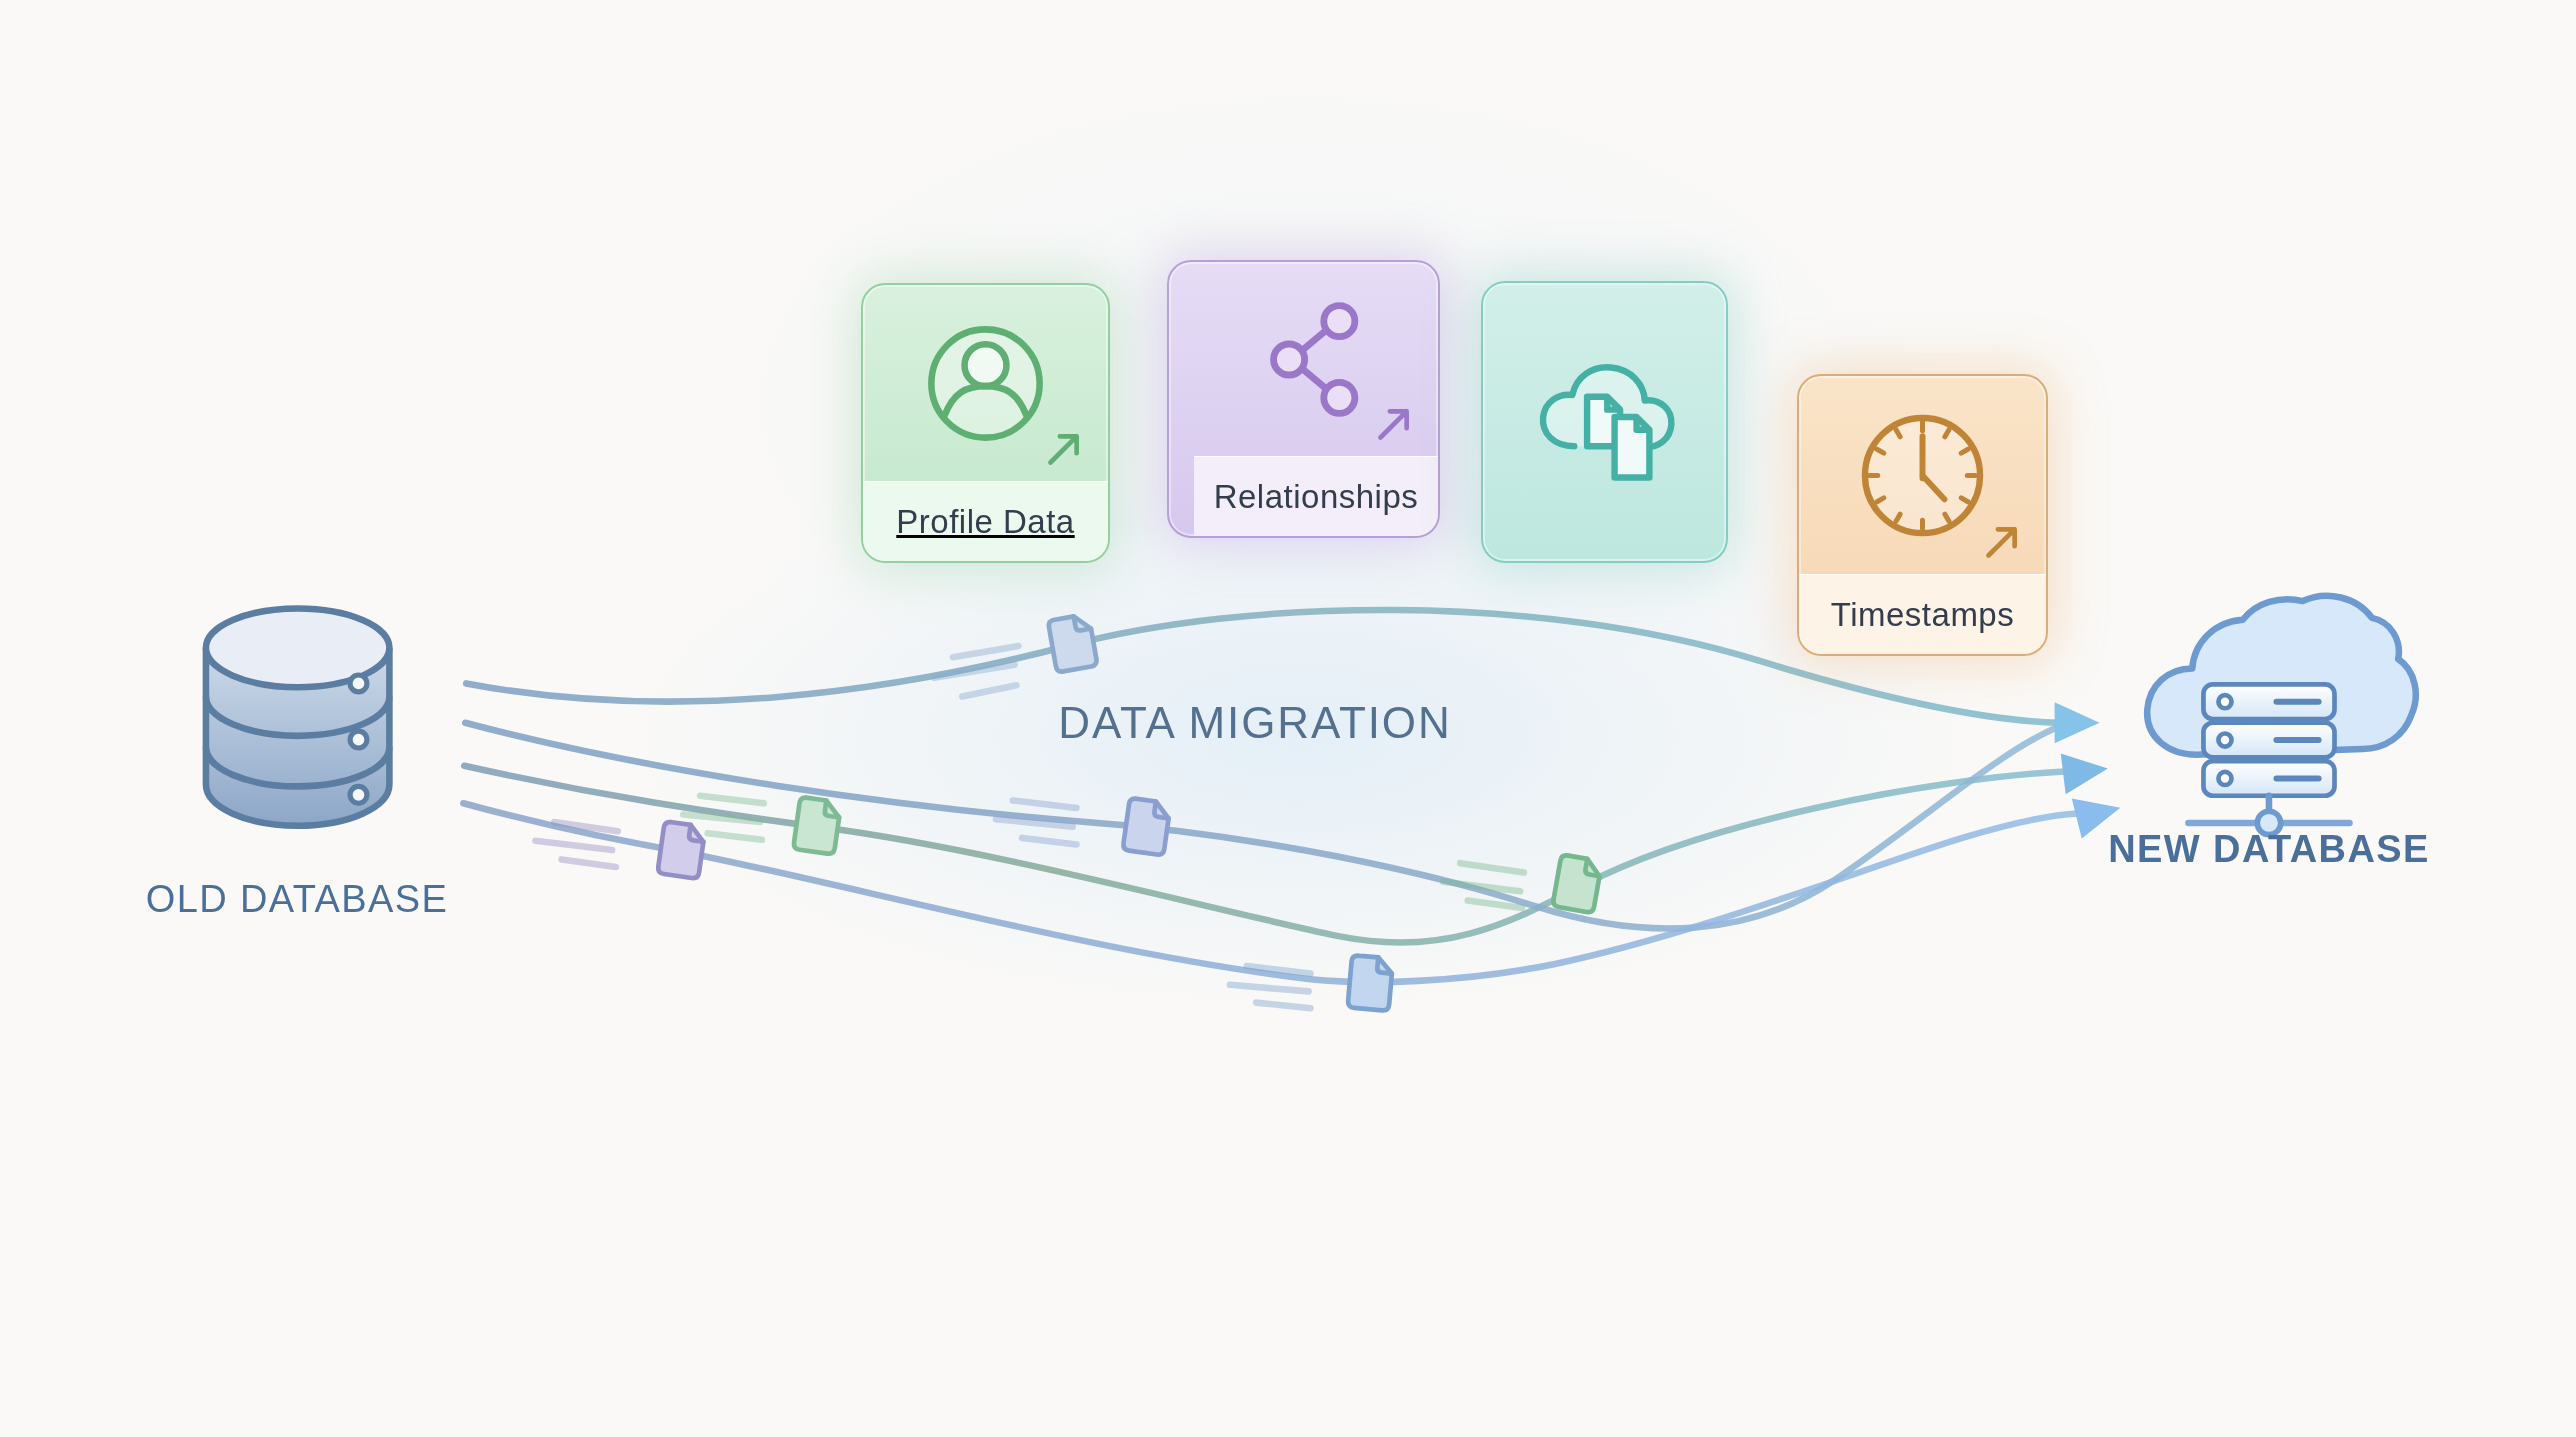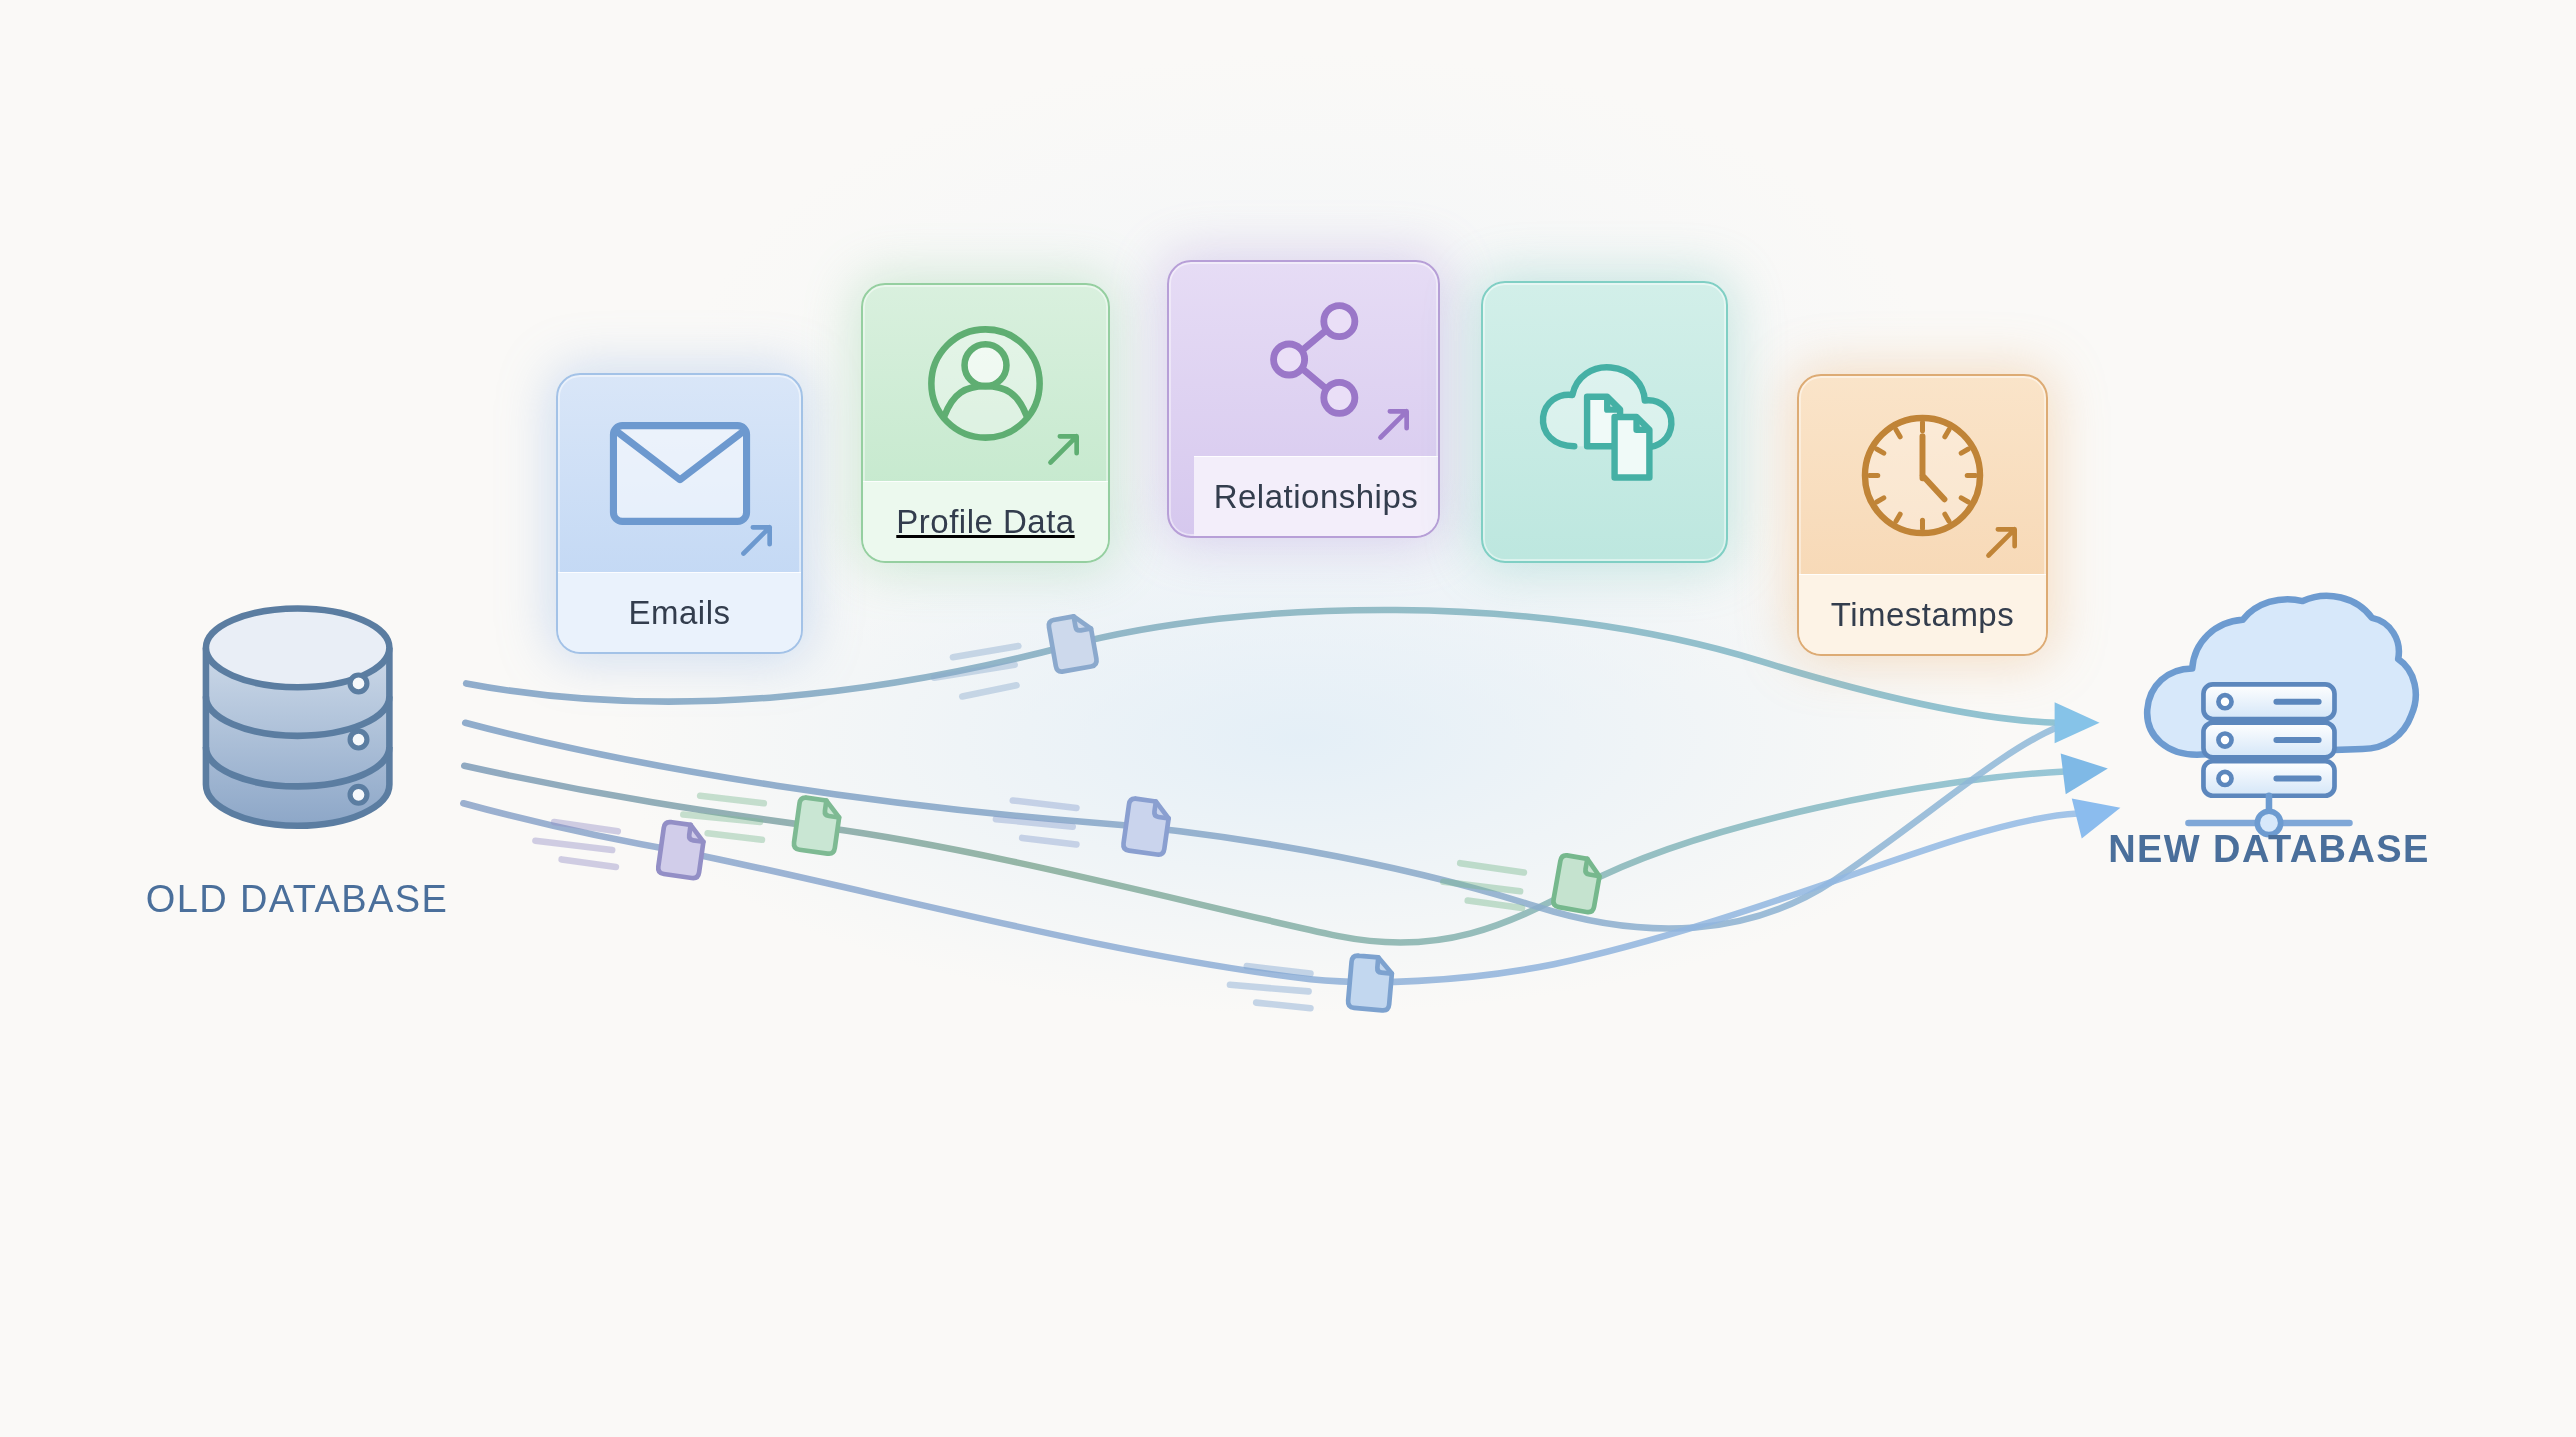--- a/index.html
+++ b/index.html
@@ -164,34 +164,20 @@
         <path d="M 2432 749.5 H 2477 M 2432 790.5 H 2477 M 2432 831.5 H 2477" stroke-width="6.5" stroke-linecap="round" fill="none"></path>
       </g>
       <g stroke="#6d9bd0" stroke-width="7" stroke-linecap="round">
         <path d="M 2424 850 V 867" fill="none"></path>
         <path d="M 2338 879 H 2510" fill="none" stroke="#7fa7d7"></path>
         <circle cx="2424" cy="879" r="12.5" fill="#d7e8fa" stroke-width="6"></circle>
       </g>
     </g>
   </svg>
 
-  <div class="card emails">
-    <div class="card-body">
-      <svg width="142" height="105" viewBox="0 0 160 118">
-        <rect x="5" y="5" width="150" height="108" rx="10" fill="rgba(255,255,255,0.55)" stroke="#6d99cf" stroke-width="8"></rect>
-        <path d="M12 14 L80 66 L148 14" fill="none" stroke="#6d99cf" stroke-width="8" stroke-linejoin="round" stroke-linecap="round"></path>
-      </svg>
-      <svg class="expand-arrow" width="43" height="43" viewBox="0 0 46 46">
-        <path d="M8 38 L36 10 M18 10 H36 V28" fill="none" stroke="#6d99cf" stroke-width="5" stroke-linecap="round" stroke-linejoin="round"></path>
-      </svg>
-    </div>
-    <div class="card-footer">
-      <span>Emails</span>
-    </div>
-  </div>
 
   <div class="card profile">
     <div class="card-body">
       <svg width="131" height="131" viewBox="0 0 150 150">
         <circle cx="75" cy="75" r="62" fill="rgba(255,255,255,0.35)" stroke="#5fae72" stroke-width="7.5"></circle>
         <circle cx="75" cy="54" r="24" fill="rgba(255,255,255,0.5)" stroke="#5fae72" stroke-width="7.5"></circle>
         <path d="M 28 112 C 38 86 52 78 75 78 C 98 78 112 86 122 112" fill="none" stroke="#5fae72" stroke-width="7.5" stroke-linecap="round"></path>
       </svg>
       <svg class="expand-arrow" width="43" height="43" viewBox="0 0 46 46">
         <path d="M8 38 L36 10 M18 10 H36 V28" fill="none" stroke="#5fae72" stroke-width="5" stroke-linecap="round" stroke-linejoin="round"></path>
@@ -255,17 +241,18 @@
       </svg>
       <svg class="expand-arrow" width="43" height="43" viewBox="0 0 46 46">
         <path d="M8 38 L36 10 M18 10 H36 V28" fill="none" stroke="#c08437" stroke-width="5" stroke-linecap="round" stroke-linejoin="round"></path>
       </svg>
     </div>
     <div class="card-footer">
       <span>Timestamps</span>
     </div>
   </div>
 
+  <div id="flow-title">DATA MIGRATION</div>
   <div id="old-label" class="node-label">OLD DATABASE</div>
   <div id="new-label" class="node-label">NEW DATABASE</div>
 
 </div>
 
 
 </body></html>

